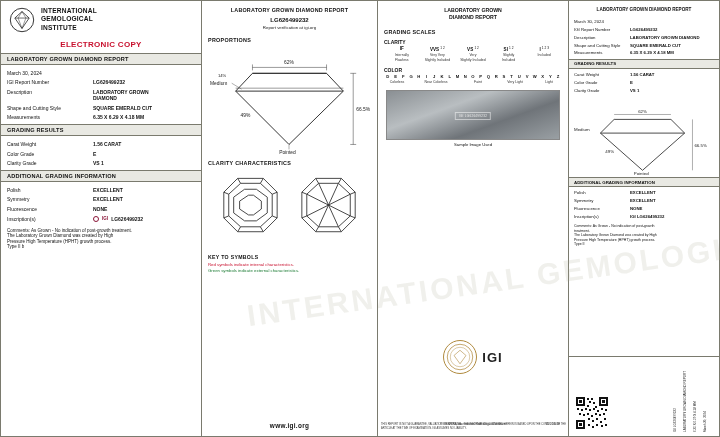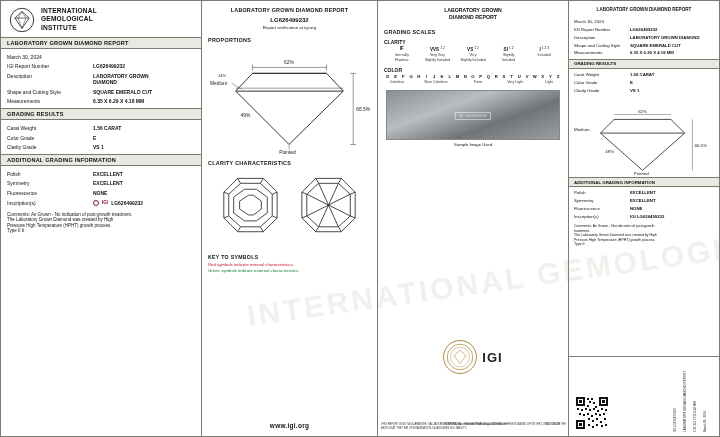--- a/index.html
+++ b/index.html
@@ -134,20 +134,21 @@
           <line x1="26" y1="17" x2="20" y2="7" stroke="#222" stroke-width=".7"></line>
         </svg>
       </div>
       <div class="brand-text">
         <div>INTERNATIONAL</div>
         <div>GEMOLOGICAL</div>
         <div>INSTITUTE</div>
       </div>
     </div>
 
+    <div class="ec">ELECTRONIC COPY</div>
 
     <div class="secbar">LABORATORY GROWN DIAMOND REPORT</div>
 
     <div class="rows">
       <div class="row">
         <div class="k">March 30, 2024</div>
         <div class="v"></div>
       </div>
       <div class="row">
         <div class="k">IGI Report Number</div>

